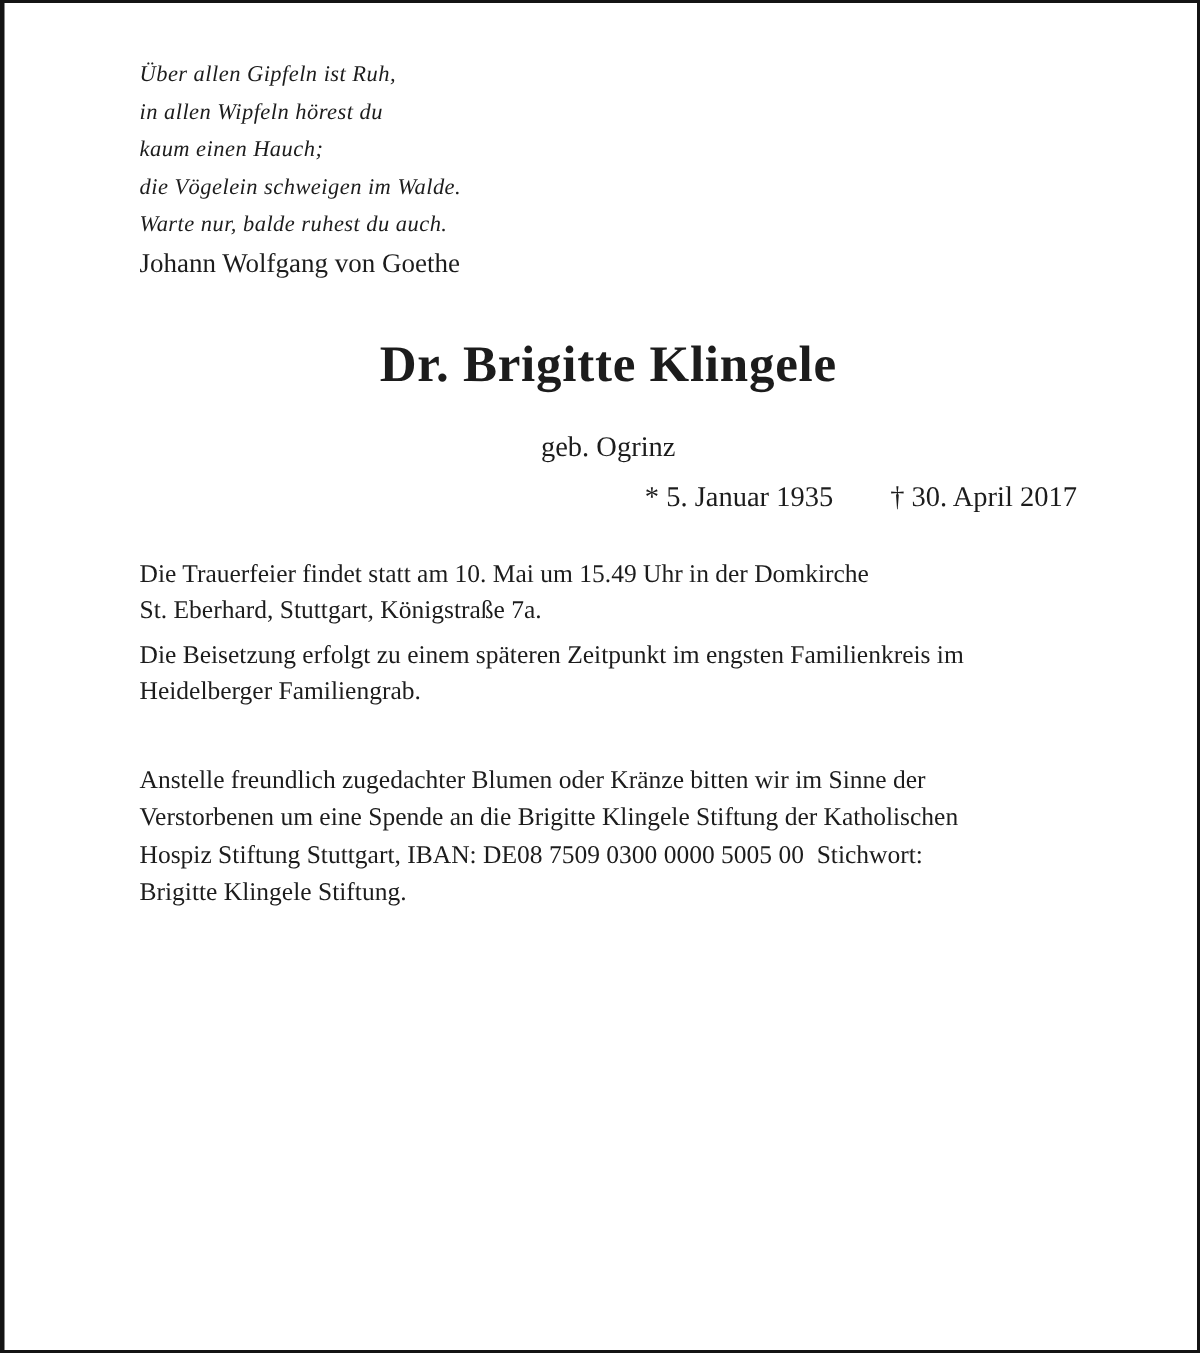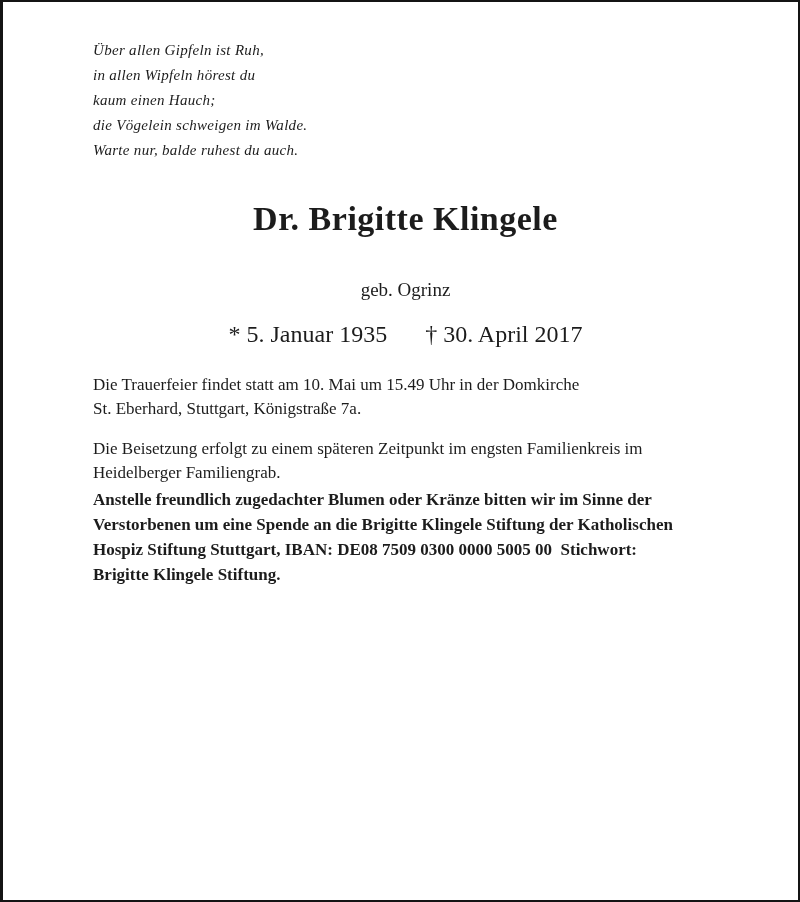--- a/index.html
+++ b/index.html
@@ -40,57 +40,59 @@
   .name-block { text-align: center; margin-top: 32px; }
   .deceased-name {
     font-size: 34px;
     font-weight: bold;
     line-height: 48px;
     letter-spacing: 0.5px;
   }
   .maiden {
     font-size: 19px;
     line-height: 22px;
-    margin-top: 36px;
+    margin-top: 20px;
   }
   .dates {
-    font-size: 24px;
+    font-size: 19px;
     line-height: 22px;
-    margin-top: 22px;
+    margin-top: 11px;
+    text-align: right;
   }
   .dates .death { margin-left: 38px; }
 
   .mourners {
     margin-top: 52px;
     margin-left: 195px;
     font-size: 20px;
     line-height: 30px;
     white-space: pre-wrap;
   }
 
   .detail {
     font-size: 17px;
     line-height: 24px;
     white-space: pre-wrap;
   }
   .service   { margin-top: 28px; }
-  .burial    { margin-top: 16px; font-family: Liberation Serif, serif; }
-  .donations { margin-top: 2px; line-height: 25px; font-weight: bold; }
+  .burial    { margin-top: 6px; font-family: Liberation Serif, serif; }
+  .donations { margin-top: 34px; line-height: 25px; }
 </style>
 </head>
 <body>
 
 <div class="page">
 
   <div class="poem">Über allen Gipfeln ist Ruh,
 in allen Wipfeln hörest du
 kaum einen Hauch;
 die Vögelein schweigen im Walde.
 Warte nur, balde ruhest du auch.</div>
 
+  <div class="poem-attribution">Johann Wolfgang von Goethe</div>
 
 
   <div class="name-block">
     <div class="deceased-name">Dr. Brigitte Klingele</div>
     <div class="maiden">geb. Ogrinz</div>
     <div class="dates">
       <span class="birth">* 5. Januar 1935</span><span class="death">† 30. April 2017</span>
     </div>
   </div>
 

